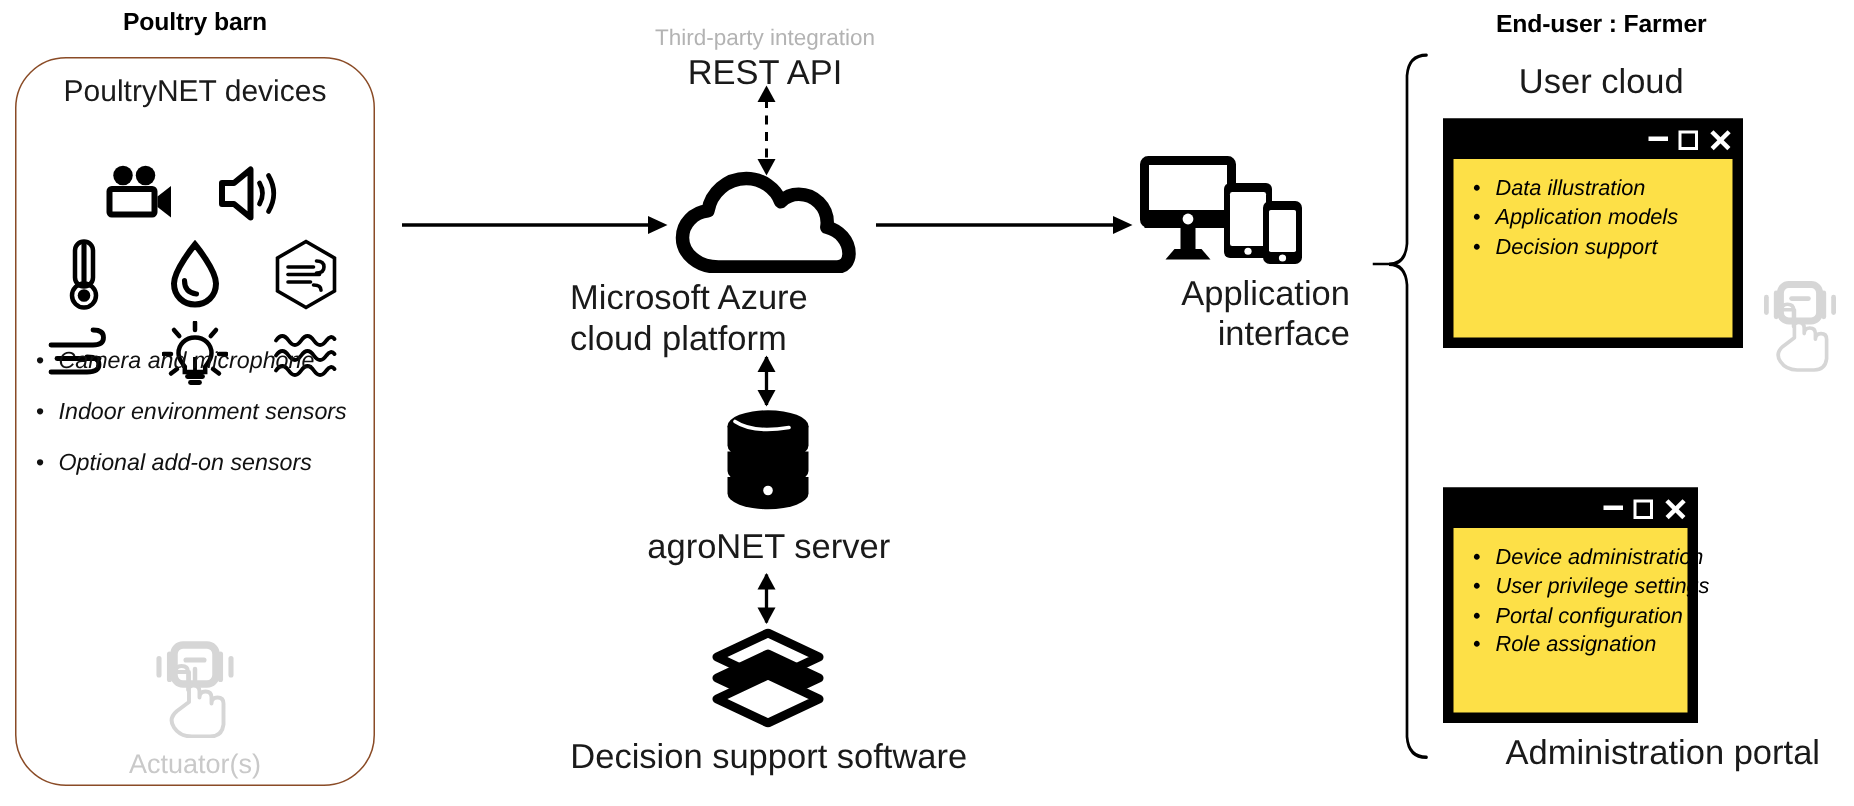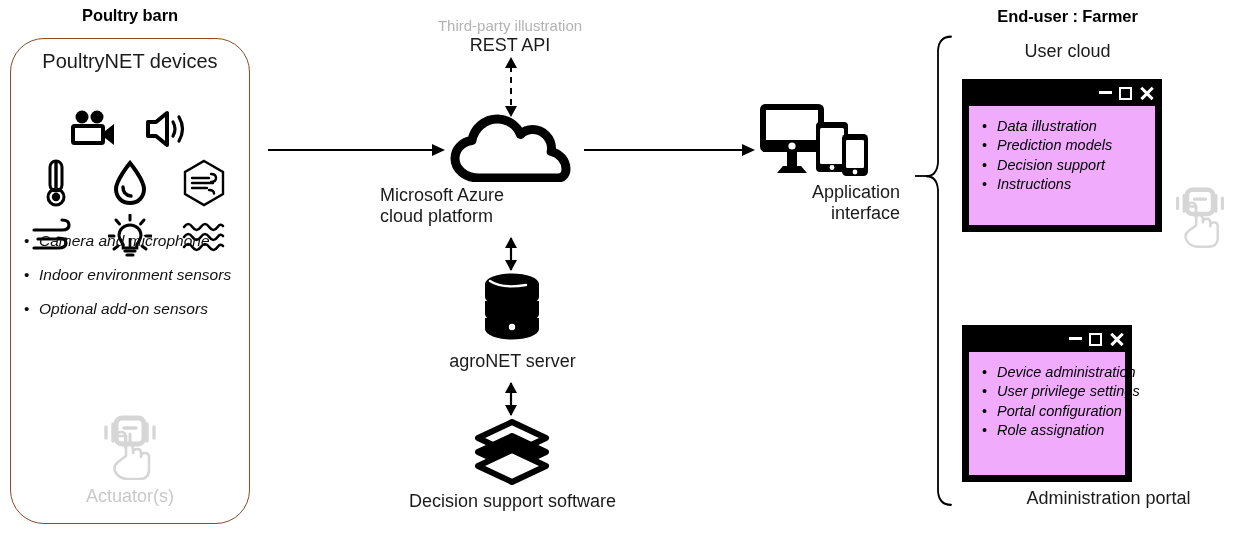--- a/index.html
+++ b/index.html
@@ -23,21 +23,21 @@
 
   
   .section-title {
     font-weight: bold;
     font-size: 16.5px;
     letter-spacing: -0.1px;
     color: #000;
     white-space: nowrap;
   }
   .plain-label {
-    font-size: 18px;
+    font-size: 23px;
     color: #1a1a1a;
     line-height: 1.18;
     white-space: nowrap;
   }
   .muted-label {
     font-size: 15px;
     color: #b3b3b3;
     white-space: nowrap;
   }
   .panel-title {
@@ -100,21 +100,21 @@
     top: 232px;
     width: 215px;
     font-size: 15.5px;
     color: #111;
   }
   #barn-bullets li { margin-bottom: 16px; }
 
   
   #actuator-block {
     left: 10px;
-    top: 408px;
+    top: 420px;
     width: 240px;
   }
   #actuator-label {
     margin-top: 2px;
     font-size: 18px;
     color: #c9c9c9;
     text-align: center;
   }
 
   
@@ -144,21 +144,21 @@
   .win-titlebar {
     height: 26px;
     background: #000;
     display: flex;
     align-items: center;
     justify-content: flex-end;
     padding-right: 7px;
     gap: 7px;
   }
   .win-body {
-    background: #f0abfc;
+    background: #fde047;
     margin: 0 6px 6px 6px;
     height: calc(100% - 32px);
     box-sizing: border-box;
     padding: 11px 0 0 13px;
   }
   .win-body ul li {
     font-size: 14.5px;
     line-height: 1.33;
     color: #000;
   }
@@ -303,21 +303,21 @@
           <path d="M24 20 h12" stroke="#d6d6d6" stroke-width="3.4" stroke-linecap="round"></path>
           <path d="M30 26 v20" stroke="#d6d6d6" stroke-width="3" stroke-linecap="round"></path>
           <path d="M26 28 v20 l-8 6 q-6 5 -2 11 q4 6 12 6 h12 q8 0 9 -8 v-14 q0 -4 -4 -4 q-4 0 -4 4
                    v-4 q0 -4 -4 -4 q-4 0 -4 4 v-4 q0 -4 -4 -4 q-3 0 -3.6 3 v-12 q0 -4 -4.4 -4 q-4 0 -4 4 Z" fill="#ffffff" stroke="#d6d6d6" stroke-width="2.6" stroke-linejoin="round"></path>
         </svg>
       </span>
     </div>
     <div id="actuator-label">Actuator(s)</div>
   </div>
 
-  <div class="abs muted-label" id="thirdparty-label">Third-party illustration</div>
+  <div class="abs muted-label" id="thirdparty-label">Third-party integration</div>
   <div class="abs plain-label" id="restapi-label">REST API</div>
 
   <div class="abs" id="arrow-rest">
     <svg width="24" height="62" viewBox="0 0 24 62">
       <path d="M12 10 V52" stroke="#000" stroke-width="2" stroke-dasharray="6 5"></path>
       <path d="M12 1 L18 12 L6 12 Z" fill="#000"></path>
       <path d="M12 61 L18 50 L6 50 Z" fill="#000"></path>
     </svg>
   </div>
 
@@ -419,23 +419,22 @@
 
   <div class="abs win" id="user-window">
     <div class="win-titlebar">
       <span class="wc-min"></span>
       <span class="wc-max"></span>
       <span class="wc-close"></span>
     </div>
     <div class="win-body">
       <ul class="bullet-list">
         <li>Data illustration</li>
-        <li>Prediction models</li>
+        <li>Application models</li>
         <li>Decision support</li>
-        <li>Instructions</li>
       </ul>
     </div>
   </div>
 
   <div class="abs" id="hand-right">
     <svg width="56" height="68" viewBox="0 0 60 72">
       <g fill="none" stroke="#d6d6d6" stroke-width="3.4" stroke-linecap="round">
         <path d="M6 19 V30"></path>
           <path d="M13 16 V33"></path>
         <path d="M54 19 V30"></path>

